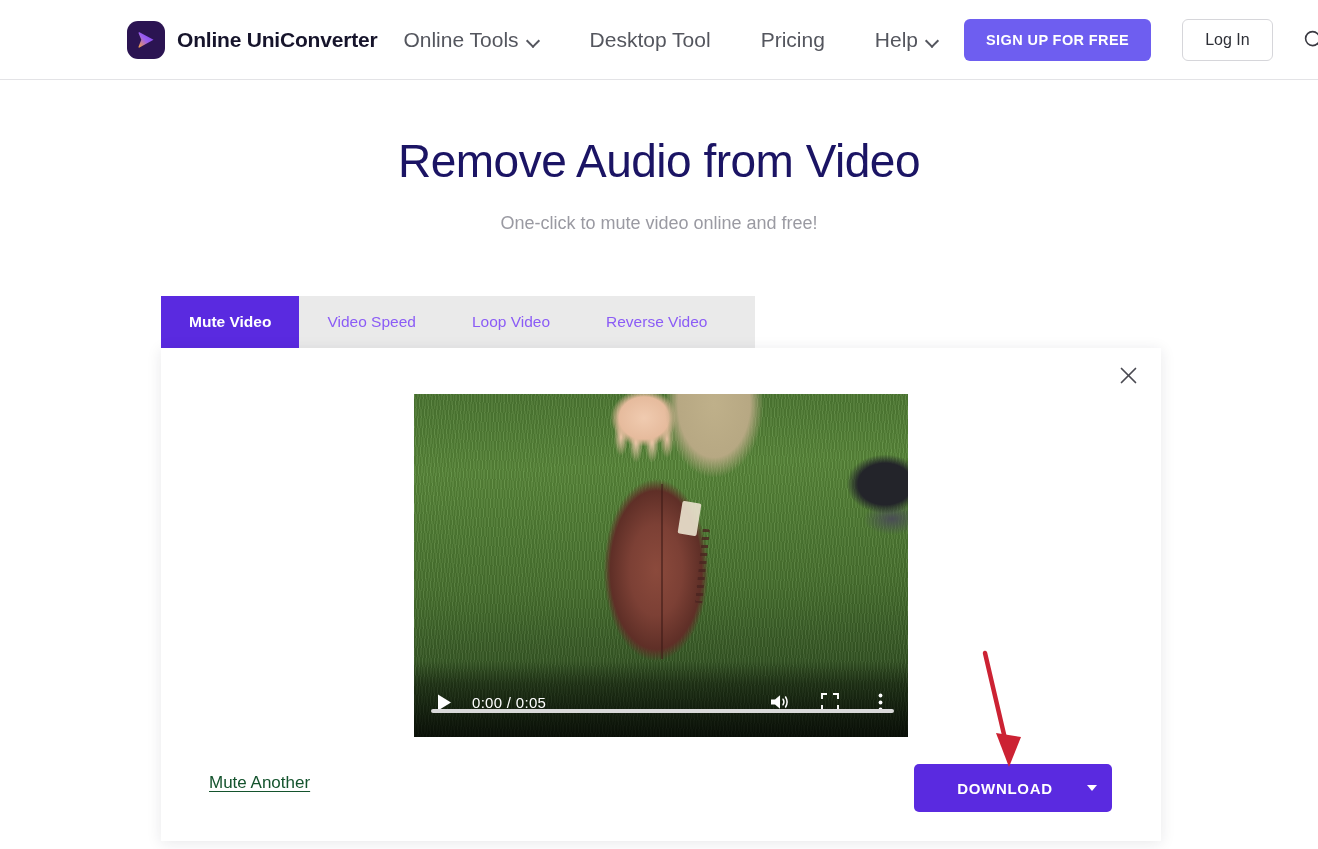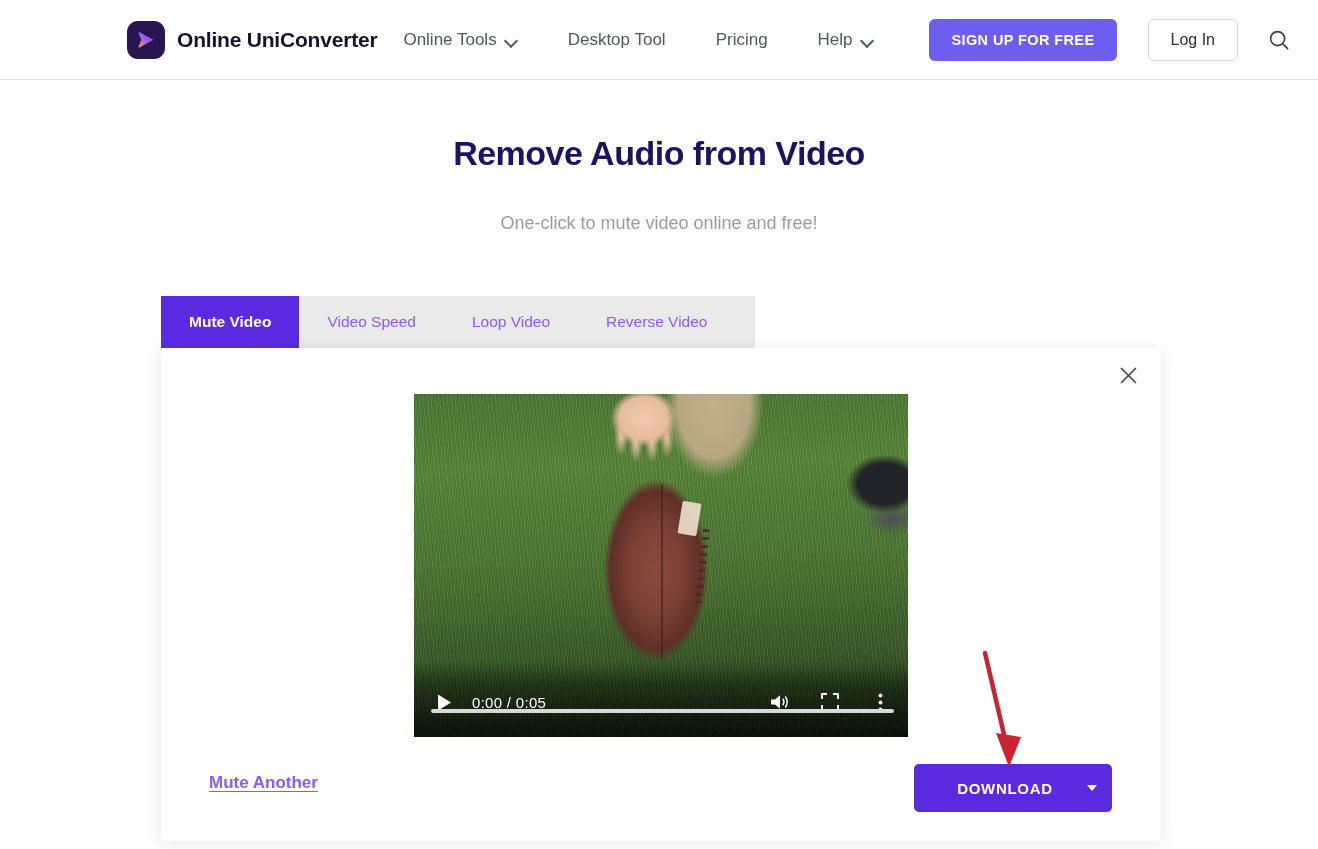--- a/index.html
+++ b/index.html
@@ -51,21 +51,21 @@
   .nav {
     display: flex;
     align-items: center;
     margin-left: 26px;
     gap: 0;
   }
   .nav-item {
     display: flex;
     align-items: center;
     gap: 8px;
-    font-size: 17px;
+    font-size: 21px;
     color: #54565e;
     padding: 0 25px;
     cursor: pointer;
     white-space: nowrap;
   }
   .nav-item:first-child { padding-left: 0; }
 
   .chev {
     width: 13px; height: 8px;
     display: inline-block;
@@ -123,22 +123,22 @@
     cursor: pointer;
     background: none; border: none;
   }
 
   
   .hero-title {
     position: absolute;
     top: 134px; left: 0;
     width: 1318px;
     text-align: center;
-    font-size: 34px;
-    font-weight: bold;
+    font-size: 46px;
+    font-weight: normal;
     color: #1b1464;
     letter-spacing: -0.5px;
   }
   .hero-sub {
     position: absolute;
     top: 213px; left: 0;
     width: 1318px;
     text-align: center;
     font-size: 18px;
     color: #9a9aa2;
@@ -284,22 +284,22 @@
     background: #d9d9d9;
     border-radius: 2px;
     cursor: pointer;
   }
 
   
   .mute-another {
     position: absolute;
     left: 48px; top: 425px;
     font-size: 17px;
-    font-weight: bold;
-    color: #8b5cf6;
+    font-weight: normal;
+    color: #14532d;
     text-decoration: underline;
     text-underline-offset: 3px;
     cursor: pointer;
   }
 
   .download-wrap {
     position: absolute;
     left: 753px; top: 416px;
     width: 198px; height: 48px;
     background: #5a2ae0;

